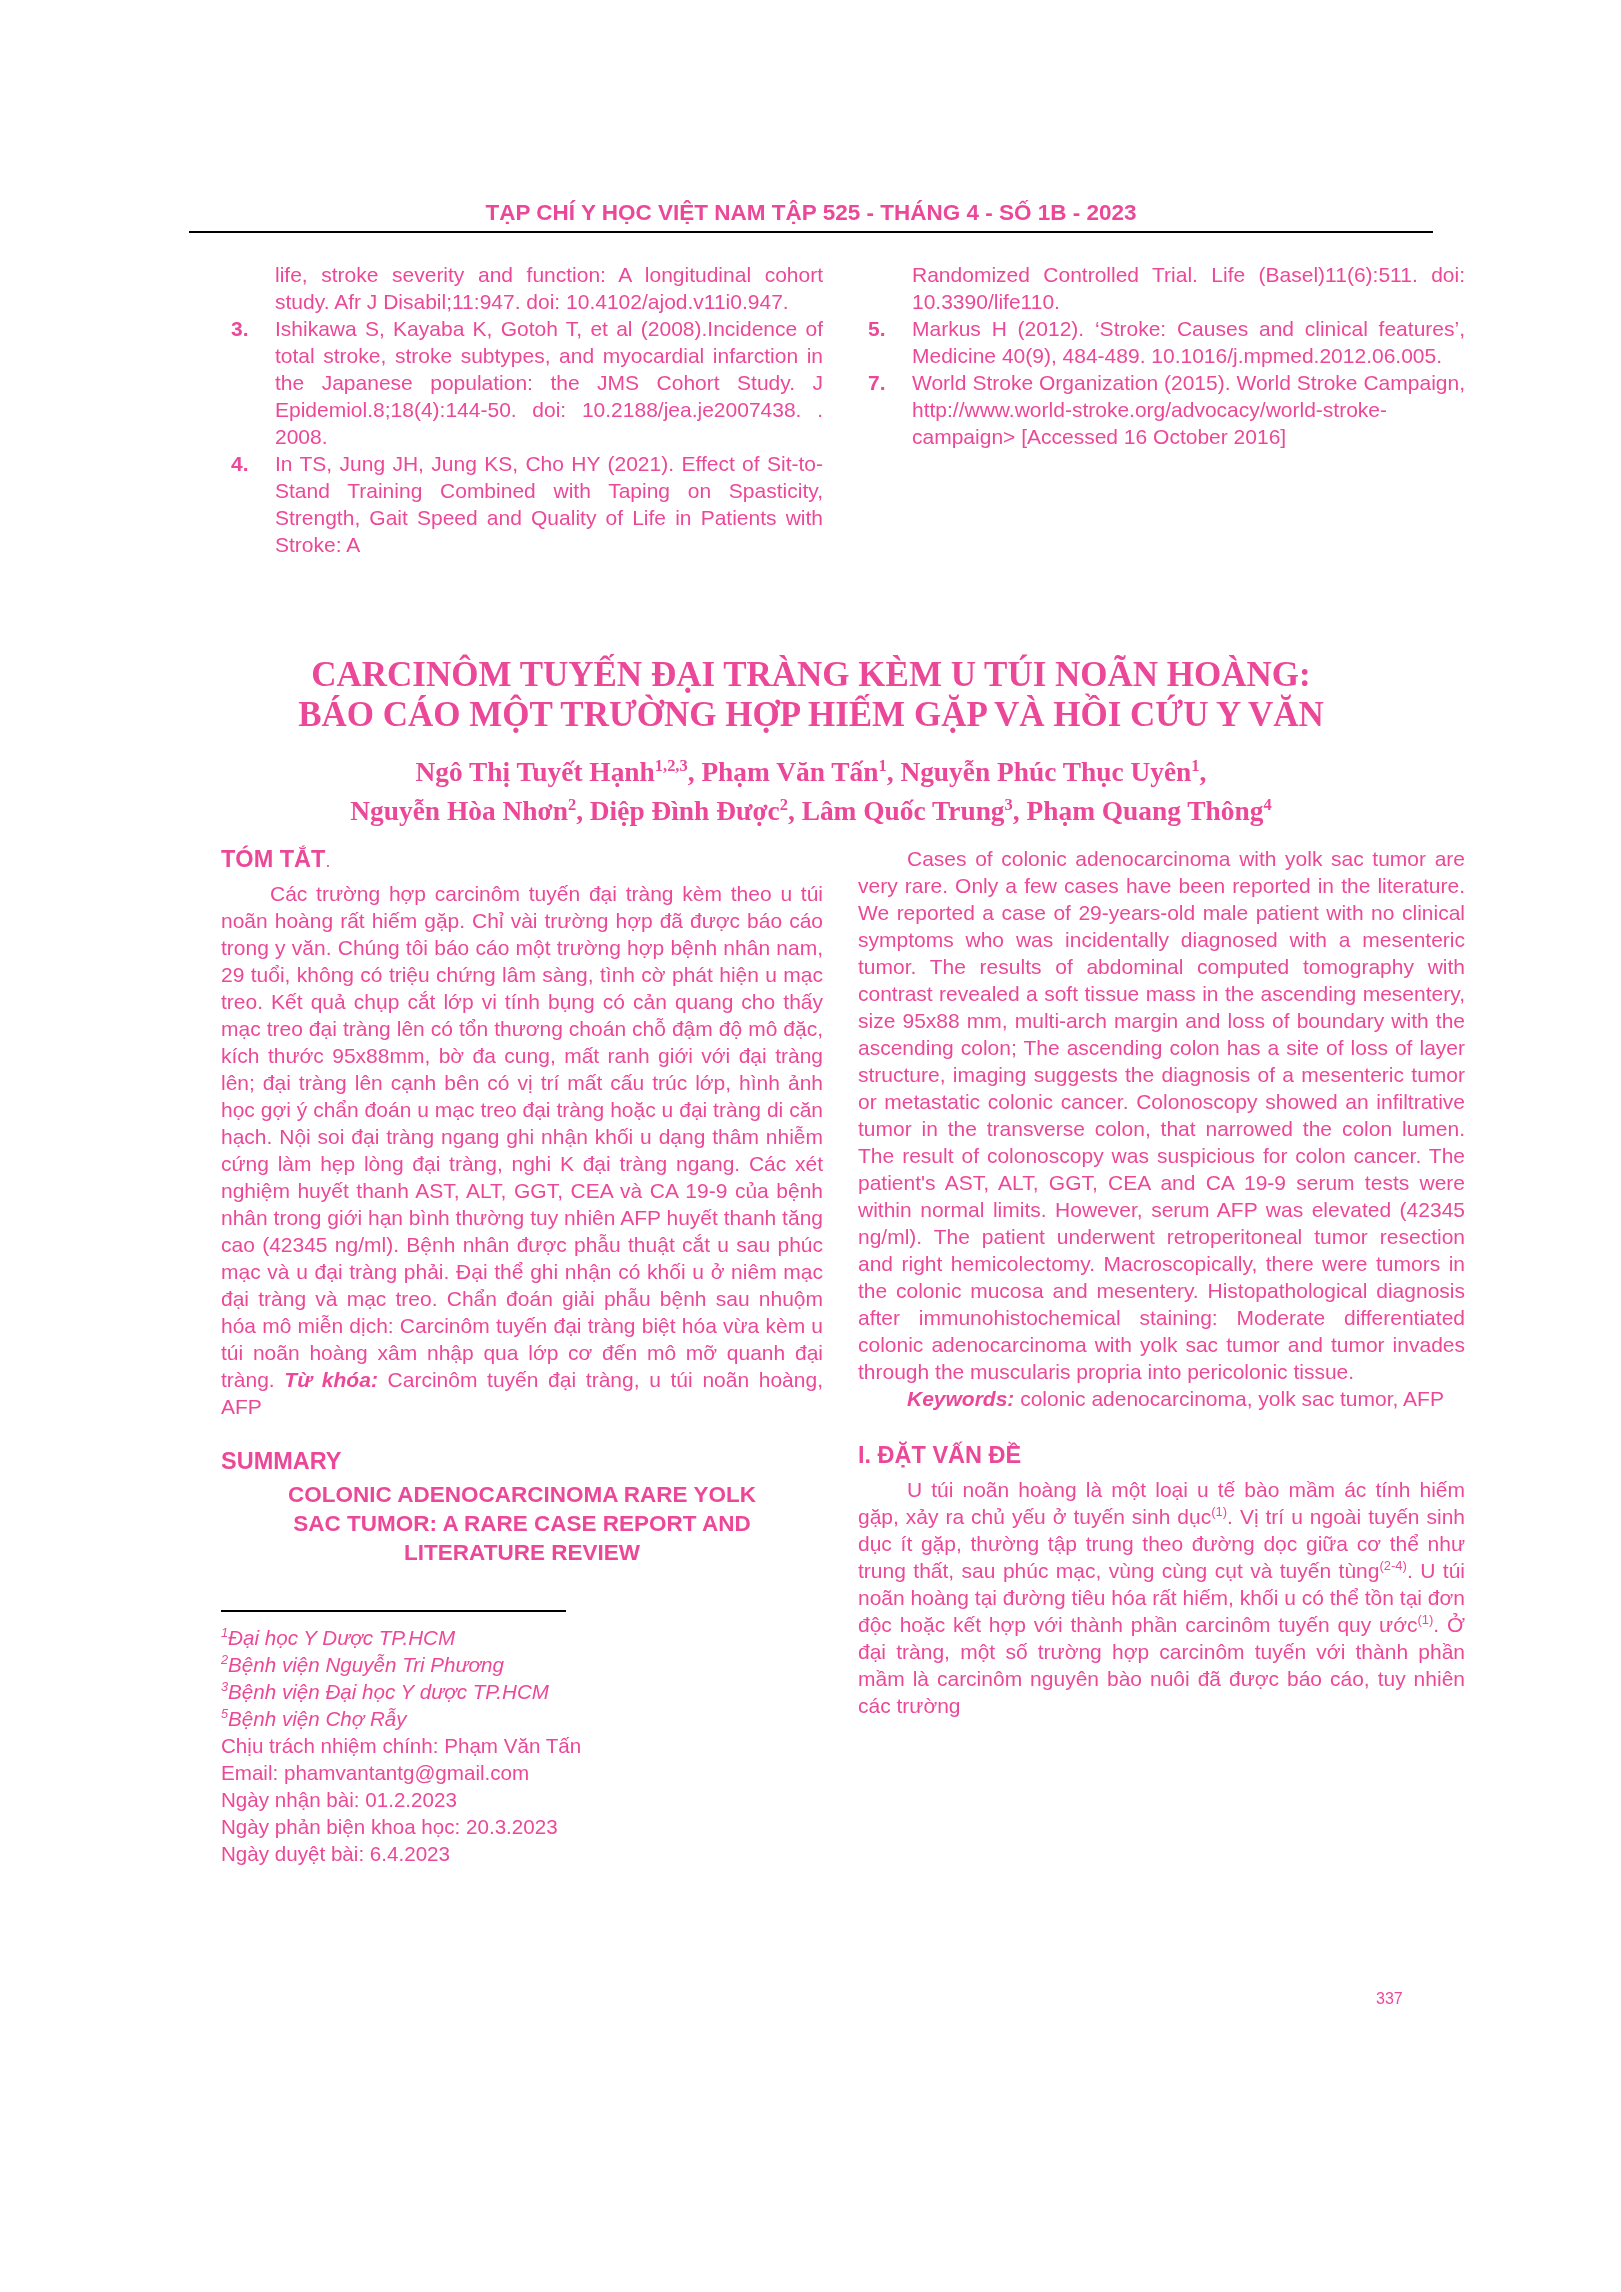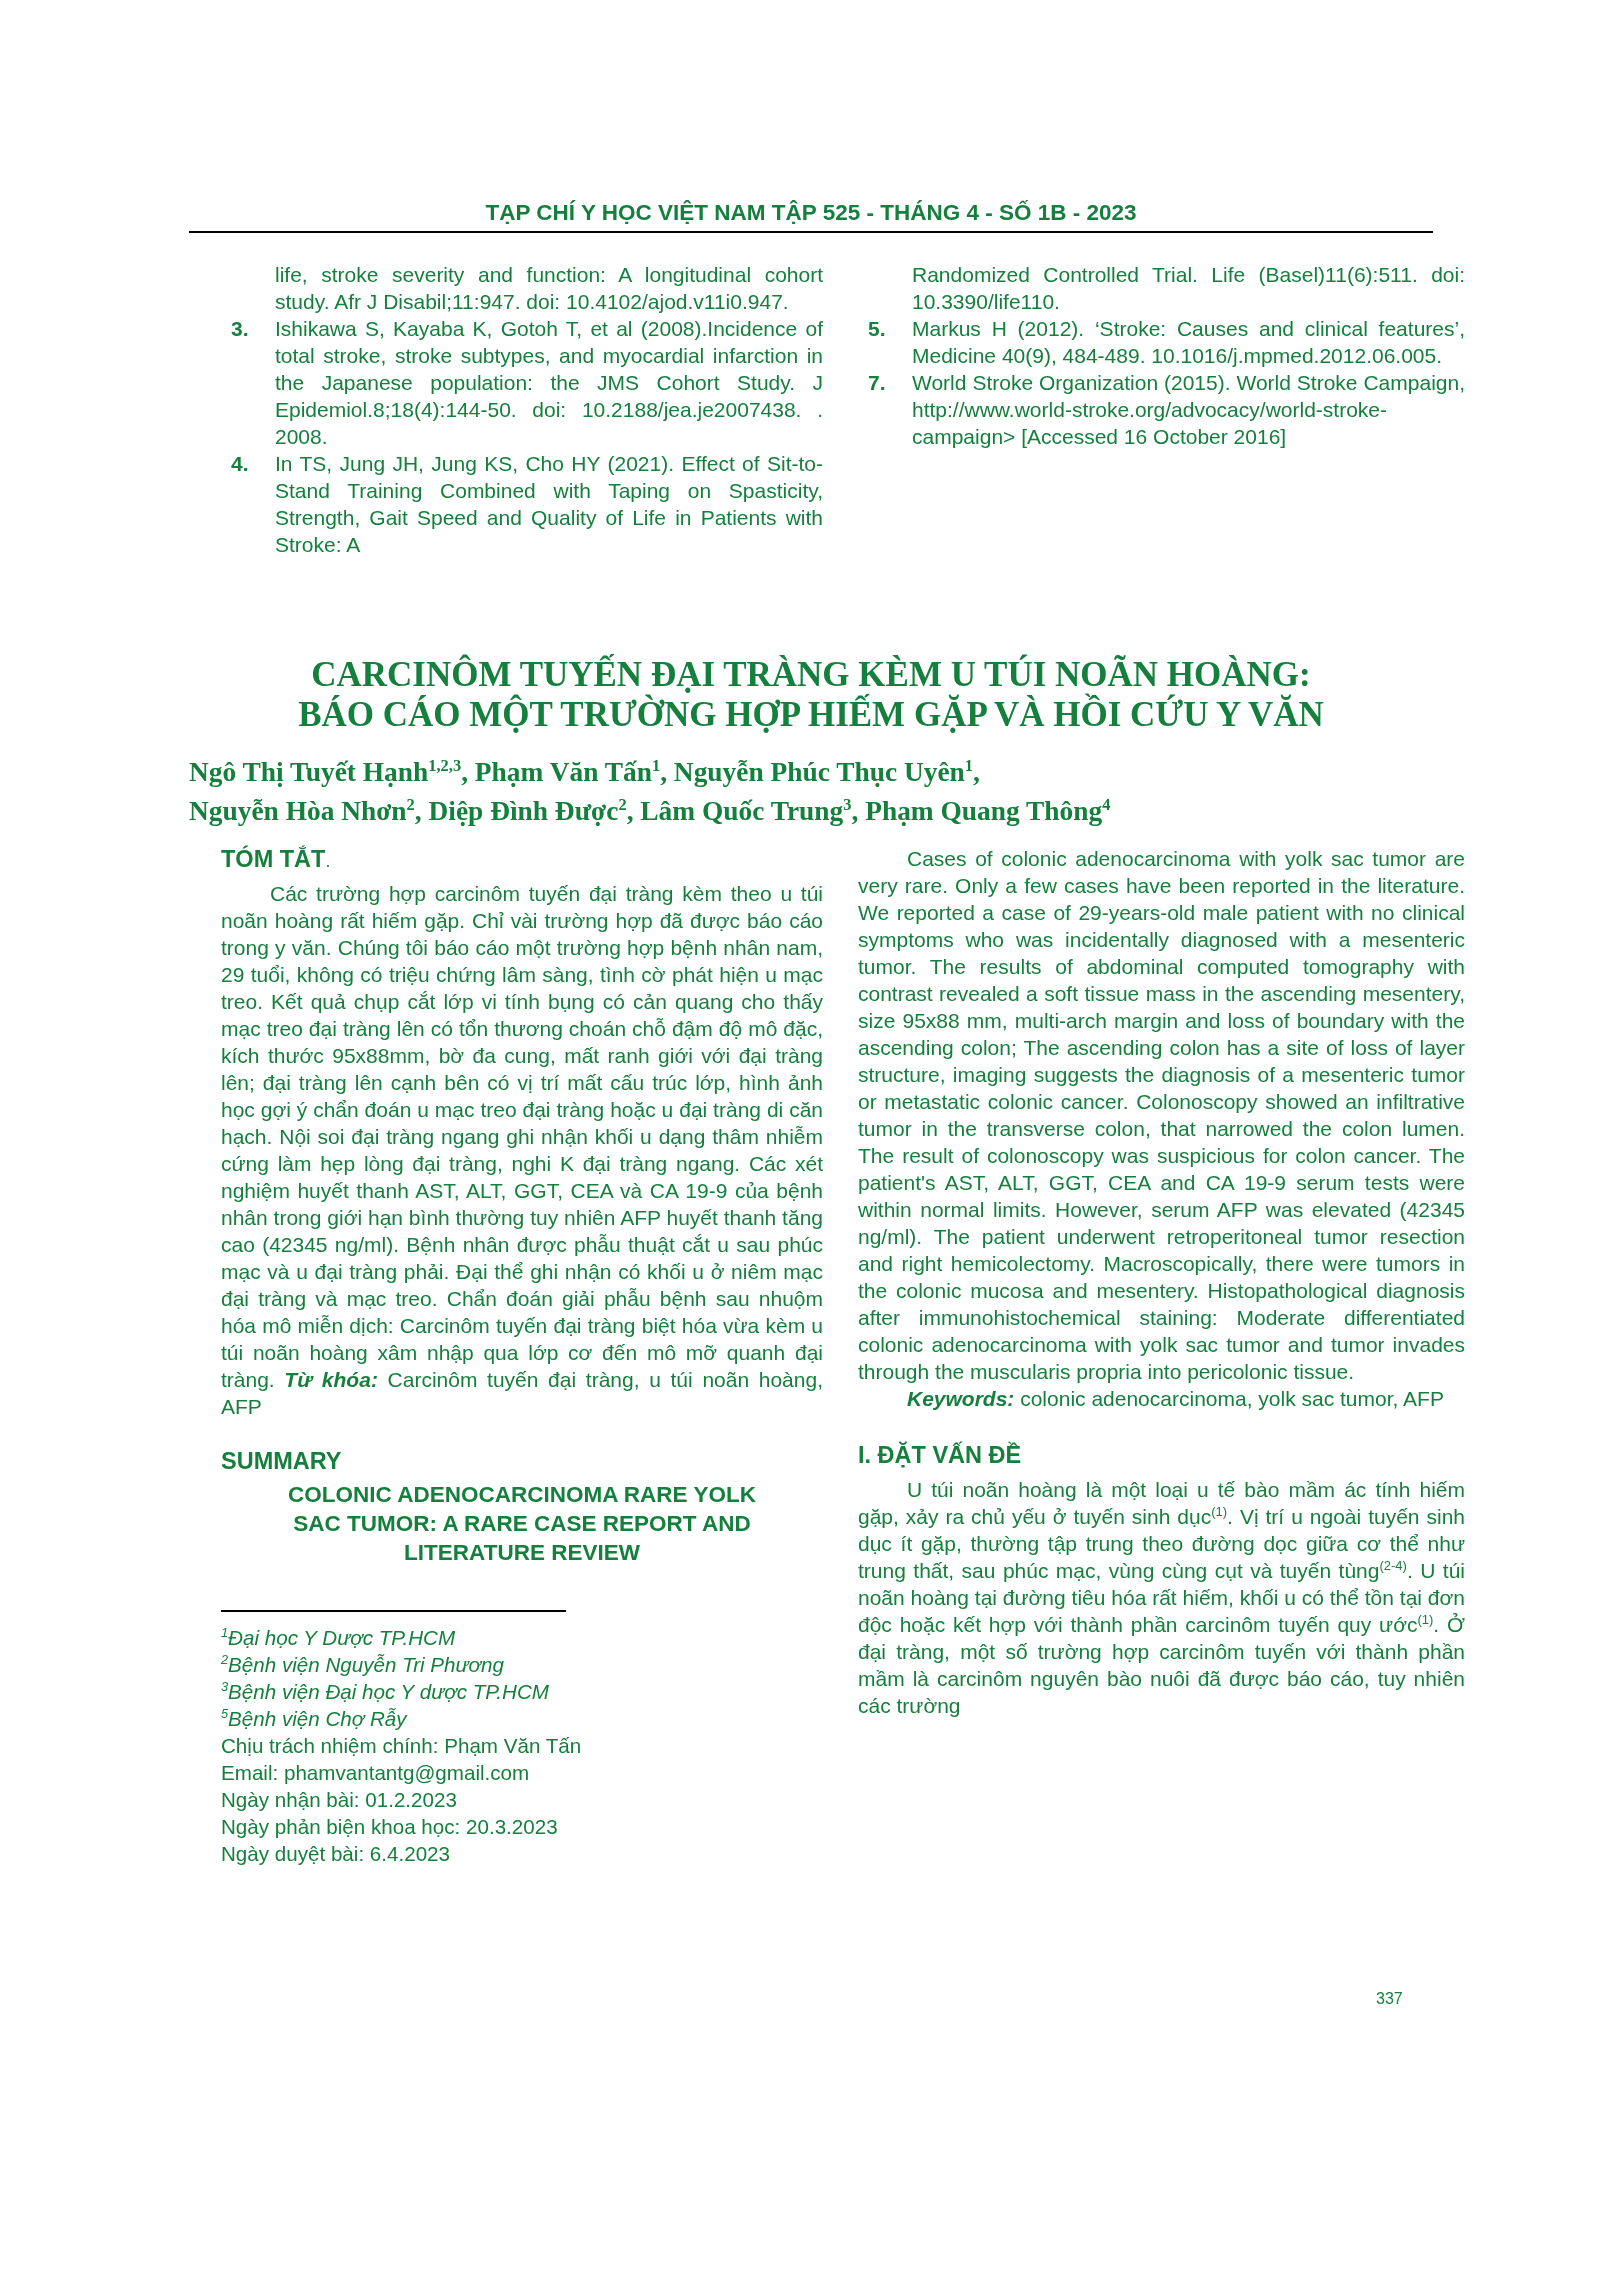--- a/index.html
+++ b/index.html
@@ -1,19 +1,19 @@
 <!DOCTYPE html>
 <html lang="vi"><head>
 <meta charset="utf-8">
 <style>
   * { margin:0; padding:0; box-sizing:border-box; }
   html,body { background:#ffffff; }
   .page {
     position:relative; width:1621px; height:2293px; background:#ffffff;
-    overflow:hidden; color:#15803d;
+    overflow:hidden; color:#ec4899;
     font-family:"Liberation Sans","DejaVu Sans",sans-serif;
   }
   
   .journal-header {
     position:absolute; top:199px; left:189px; width:1244px;
     text-align:center; font-weight:bold; font-size:22.5px; line-height:27.4px;
   }
   .header-rule {
     position:absolute; top:231px; left:189px; width:1244px;
     border-top:2.9px solid #000;
@@ -32,21 +32,21 @@
   .ref-num { display:inline-block; width:44px; font-weight:bold; text-indent:0; }
   .ref-bold { font-weight:normal; }
   
   .article-title {
     position:absolute; top:655px; left:189px; width:1244px;
     text-align:center; font-family:"Liberation Serif","DejaVu Serif",serif;
     font-weight:bold; font-size:35px; line-height:40px;
   }
   .article-authors {
     position:absolute; top:753px; left:189px; width:1244px;
-    font-family:"Liberation Serif","DejaVu Serif",serif;
+    text-align:center; font-family:"Liberation Serif","DejaVu Serif",serif;
     font-weight:bold; font-size:27.4px; line-height:39px;
   }
   .article-authors sup { font-size:60%; }
   
   .main-block { top:845px; }
   .section-heading { font-size:23.5px; font-weight:bold; line-height:29px; margin-bottom:3.9px; }
   .section-heading .dot { font-weight:normal; font-size:17.6px; }
   .para { font-size:21px; line-height:27px; text-align:justify; text-indent:49px; }
   .kw-label { font-weight:bold; font-style:italic; }
   sup { font-size:62%; line-height:0; vertical-align:super; }

